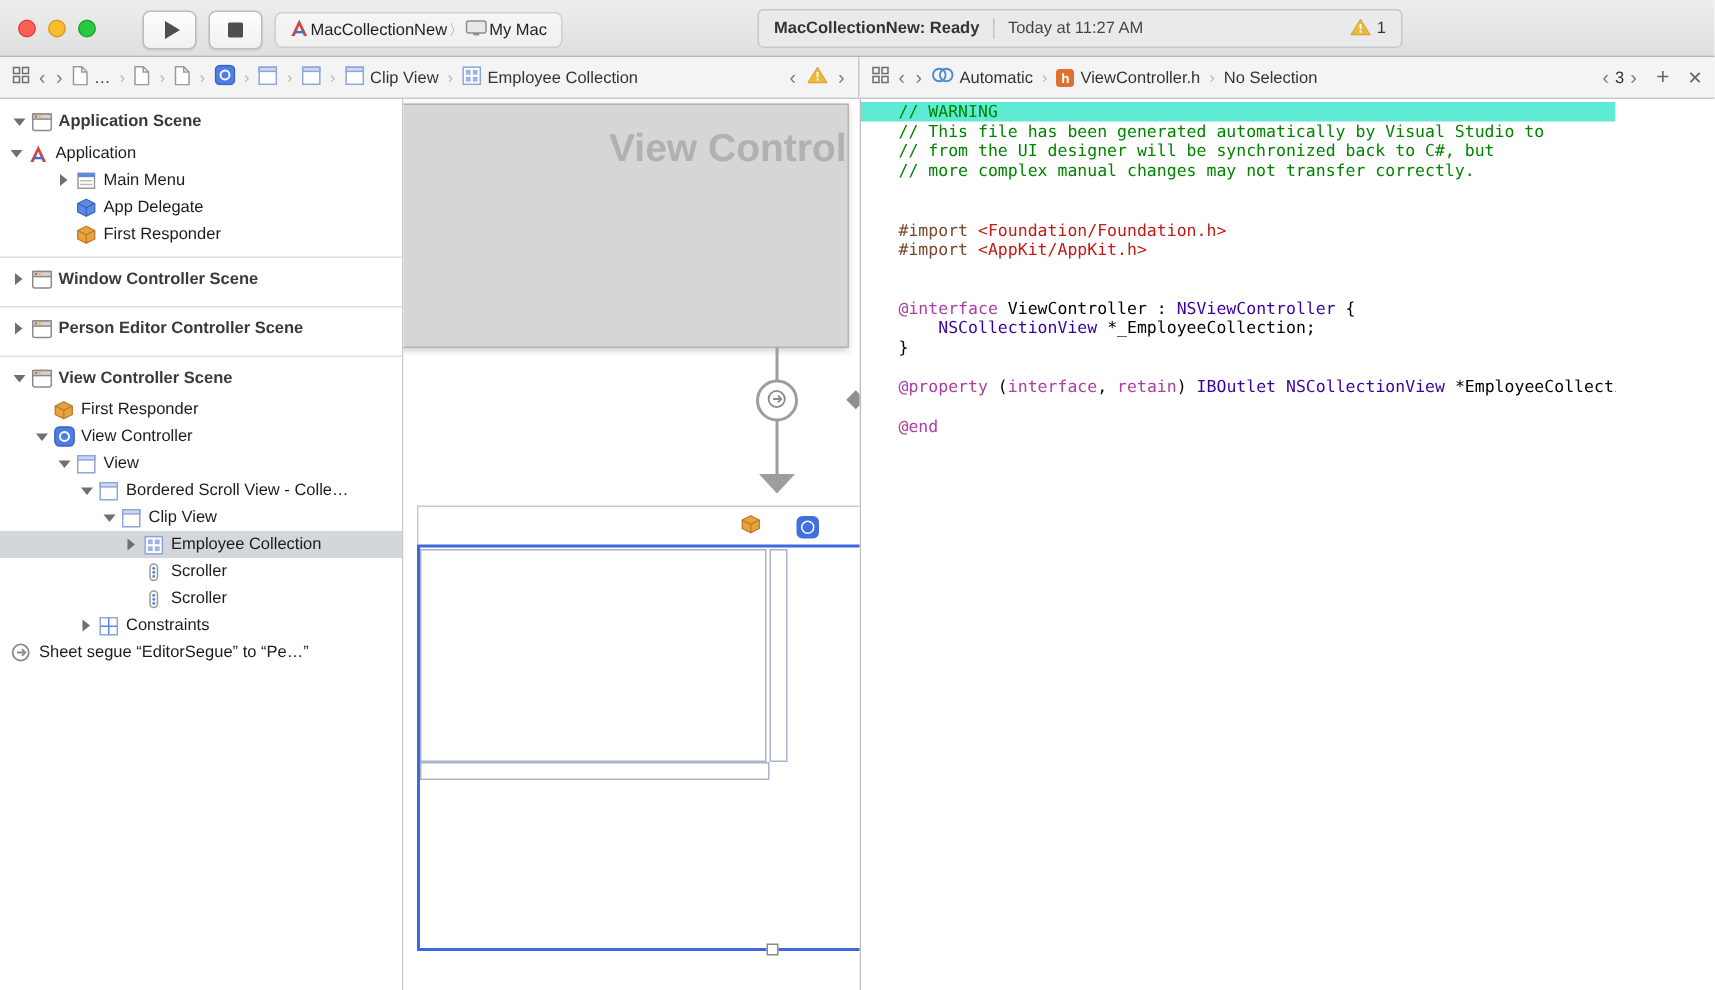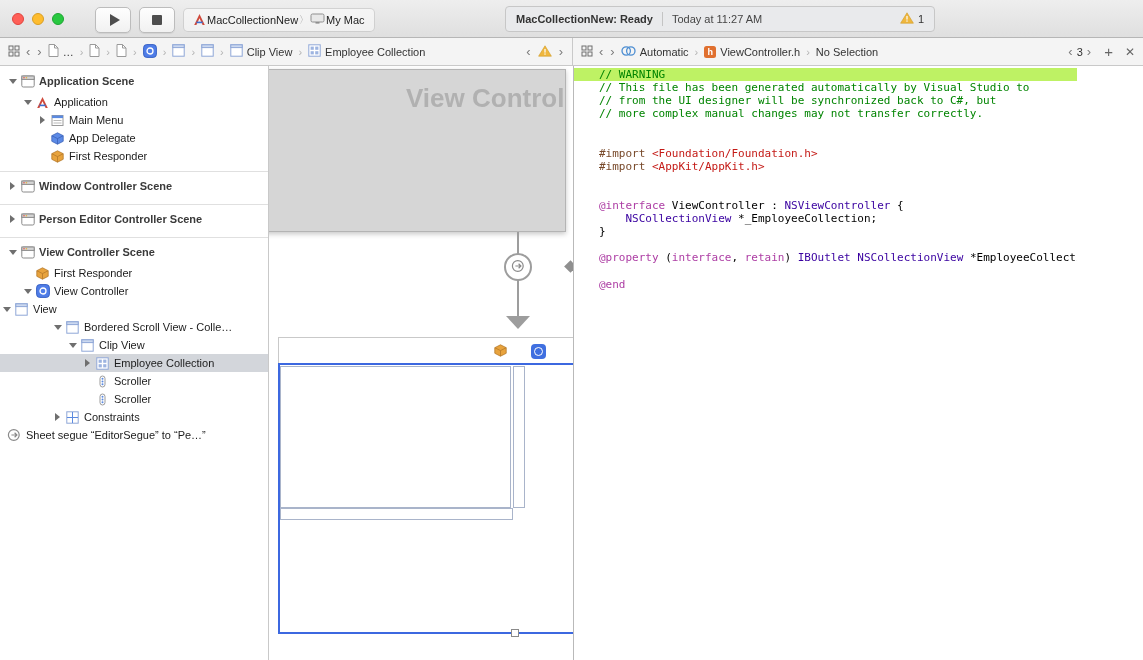--- a/index.html
+++ b/index.html
@@ -82,21 +82,21 @@
   #main-view{position:absolute;left:9px;top:297px;width:300px;height:271px;background:#fff;
              border:2px solid #3c68e0;box-sizing:border-box;}
   #cv-clip{position:absolute;left:11px;top:300px;width:231px;height:142px;border:1px solid #a9b4ca;background:#fff;box-sizing:border-box;}
   #cv-vscroller{position:absolute;left:244px;top:300px;width:12px;height:142px;border:1px solid #a9b4ca;background:#fff;box-sizing:border-box;}
   #cv-hscroller{position:absolute;left:11px;top:442px;width:233px;height:12px;border:1px solid #a9b4ca;background:#fff;box-sizing:border-box;}
   #cv-handle{position:absolute;left:242px;top:563px;width:8px;height:8px;background:#fff;border:1px solid #8a8a8a;box-sizing:border-box;}
   
   #editor{flex:1;background:#fff;border-left:1px solid #b9b9b9;box-sizing:border-box;overflow:hidden;
           font-family:"DejaVu Sans Mono","Liberation Mono",monospace;padding-top:2px;cursor:text;}
   .codeline{height:13.1px;line-height:13.1px;font-size:11px;white-space:pre;padding-left:25px;color:#000;}
-  .codeline.hl{background:#bef264;}
+  .codeline.hl{background:#5eead4;}
   .tok-c{color:#008400;} .tok-p{color:#78492a;} .tok-s{color:#c41a16;}
   .tok-k{color:#ad3da4;} .tok-t{color:#3900a0;} .tok-n{color:#000;}
 </style>
 </head>
 <body>
 
 <header id="toolbar">
   <div id="traffic">
     <span class="light red"></span>
     <span class="light yellow"></span>
@@ -268,21 +268,21 @@
         <span class="oicon">
           <svg width="14" height="13" viewBox="0 0 14 13">
             <rect x=".8" y="1" width="12.4" height="11" rx="1.5" fill="#fff" stroke="#8a8a8a"></rect>
             <rect x=".8" y="1" width="12.4" height="3.4" fill="#d4d4d4" stroke="#8a8a8a"></rect>
             <circle cx="3" cy="2.7" r=".8" fill="#e2574c"></circle>
             <circle cx="5.4" cy="2.7" r=".8" fill="#e5b13f"></circle>
           </svg>
         </span>
         <span>Application Scene</span>
       </div>
-      <div class="row" style="padding-left: 21px;">
+      <div class="row" style="padding-left: 4px;">
         <span class="tri open">
           <i></i>
         </span>
         <span class="oicon">
           <svg width="13" height="13" viewBox="0 0 13 13">
             <path d="M6.5 1 L11.8 12 H9.6 L6.5 5.2 L3.4 12 H1.2 Z" fill="#cf4a3c"></path>
             <rect x="3.4" y="8.6" width="6.2" height="1.6" fill="#3d6fd0"></rect>
           </svg>
         </span>
         <span>Application</span>
@@ -393,21 +393,21 @@
           <i></i>
         </span>
         <span class="oicon">
           <svg width="14" height="14" viewBox="0 0 14 14">
             <rect x=".6" y=".6" width="12.8" height="12.8" rx="3.2" fill="#4f7de8" stroke="#3a63c4"></rect>
             <circle cx="7" cy="7" r="3" fill="none" stroke="#fff" stroke-width="1.3"></circle>
           </svg>
         </span>
         <span>View Controller</span>
       </div>
-      <div class="row" style="">
+      <div class="row" style="padding-left: 36px;">
         <span class="tri open">
           <i></i>
         </span>
         <span class="oicon">
           <svg width="13" height="13" viewBox="0 0 13 13">
             <rect x=".8" y=".8" width="11.4" height="11.4" fill="#fff" stroke="#8fa7d8"></rect>
             <rect x=".8" y=".8" width="11.4" height="2.8" fill="#ccd9f0" stroke="#8fa7d8"></rect>
           </svg>
         </span>
         <span>View</span>

